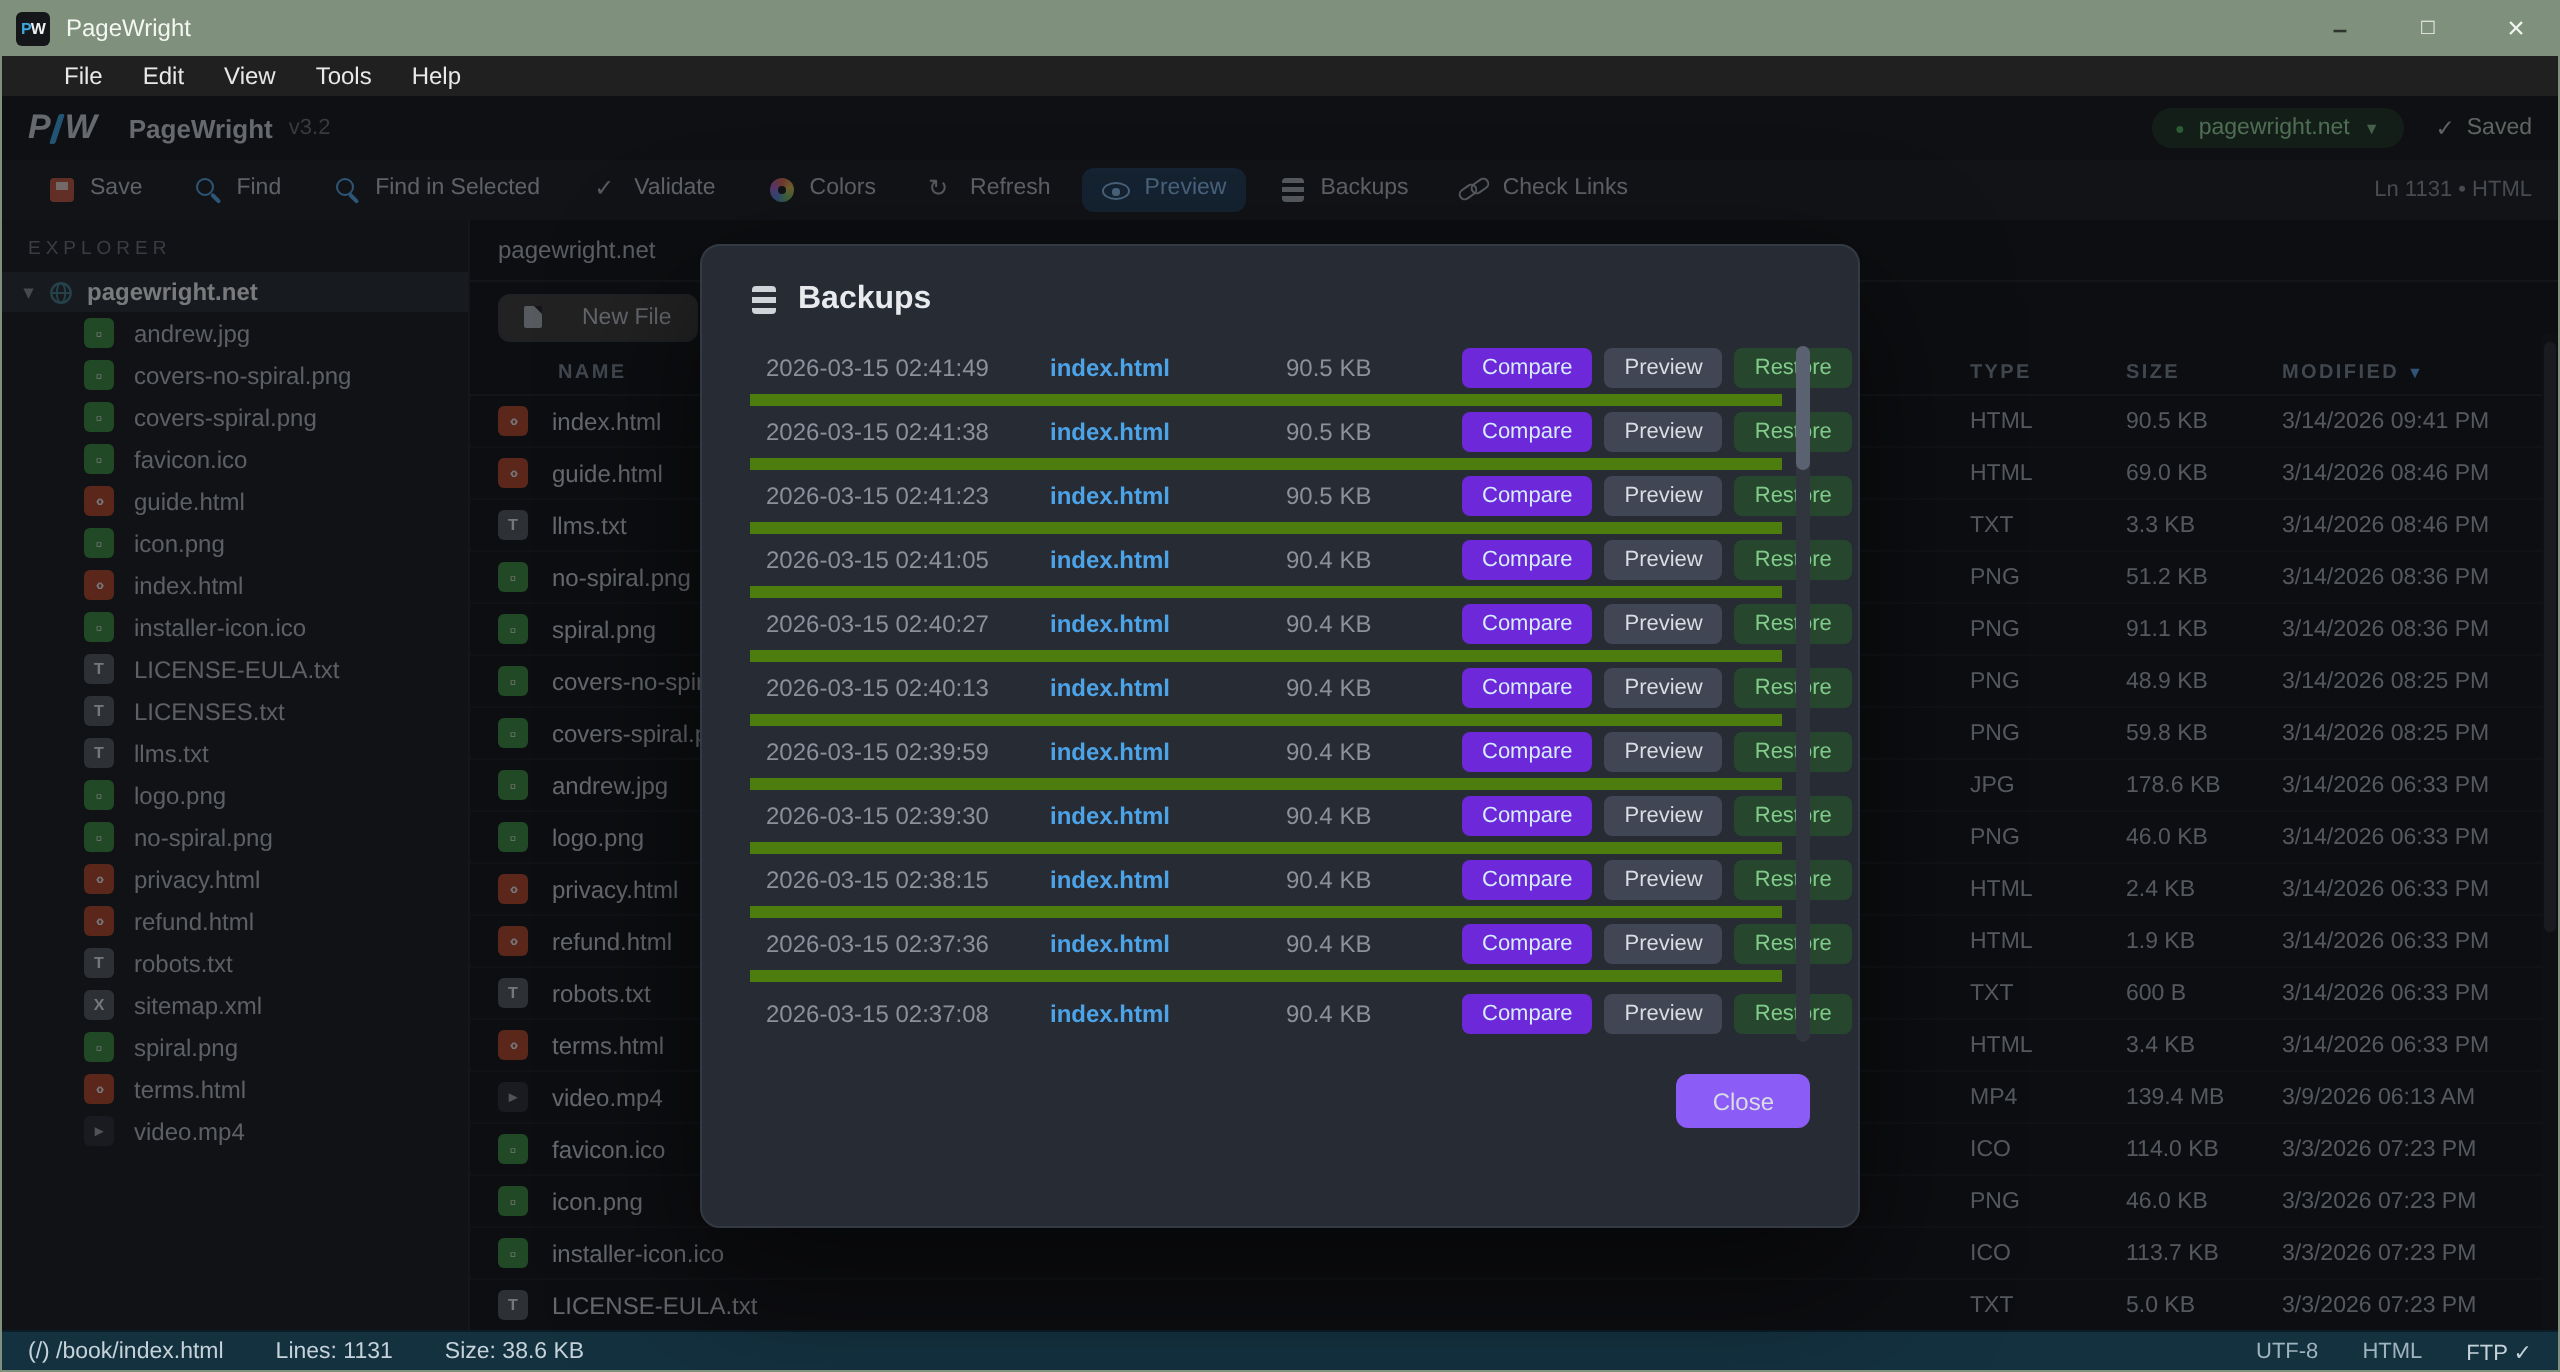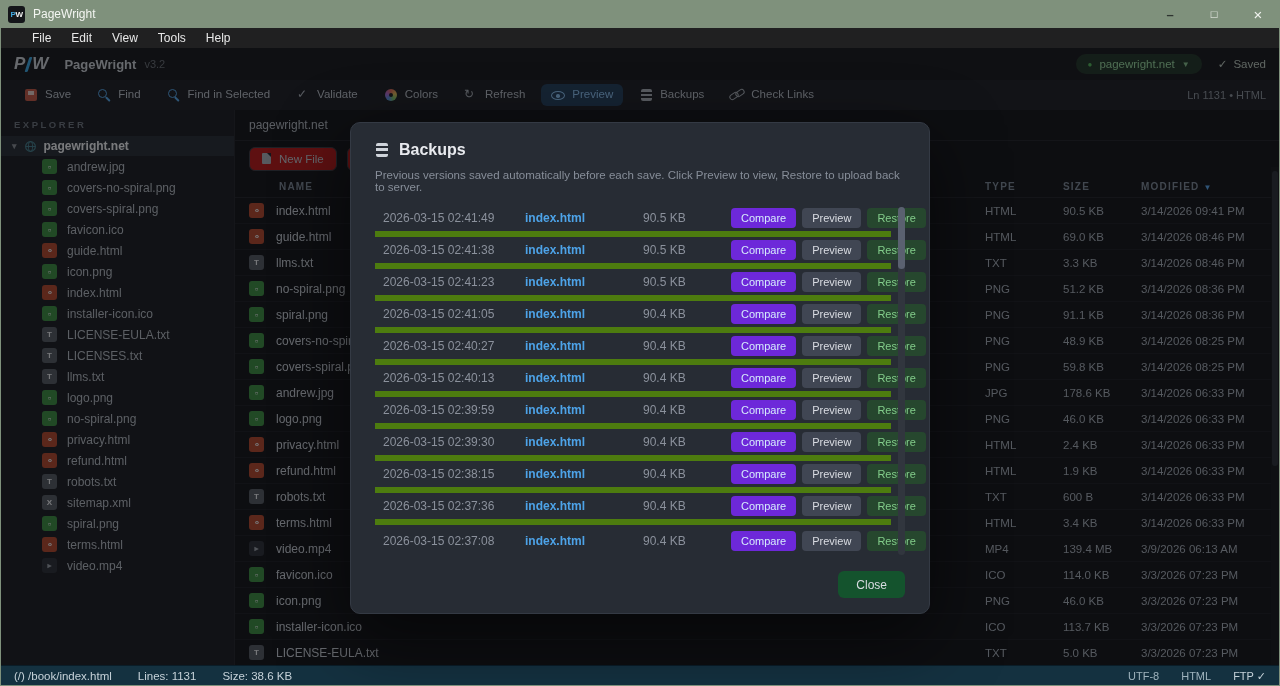--- a/index.html
+++ b/index.html
@@ -53,40 +53,40 @@
   .ticon-refresh::before{content:"↻";position:absolute;left:0;top:-1px;font-size:12px;color:#aab0b8}
   .ticon-eye::before{content:"";position:absolute;left:0;top:3px;width:12px;height:7px;border:1.5px solid currentColor;border-radius:50%}
   .ticon-eye::after{content:"";position:absolute;left:5px;top:6px;width:3.5px;height:3.5px;border-radius:50%;background:currentColor}
   .ticon-db::before{content:"";position:absolute;left:1.5px;top:1px;width:11px;height:11.5px;border-radius:2px;
      background:linear-gradient(#aab0b8 0 2.5px,transparent 2.5px 4.5px,#aab0b8 4.5px 7px,transparent 7px 9px,#aab0b8 9px 11.5px)}
   .ticon-link::before{content:"";position:absolute;width:8px;height:4px;border:1.5px solid #aab0b8;border-radius:3px;left:-1px;top:5px;transform:rotate(-35deg)}
   .ticon-link::after{content:"";position:absolute;width:8px;height:4px;border:1.5px solid #aab0b8;border-radius:3px;left:5px;top:1.5px;transform:rotate(-35deg)}
 
   
   .sidebar{position:absolute;top:110px;left:0;width:235px;bottom:21px;background:#1e2126;border-right:1px solid #26292f;box-sizing:border-box}
-  .explorer-label,.ftp-label{font-size:9.5px;letter-spacing:2.5px;color:#6f7680;padding:9px 14px 6px;font-weight:bold}
+  .explorer-label,.ftp-label{font-size:9.5px;letter-spacing:2.5px;color:#6f7680;padding:9px 14px 6px;font-weight:normal}
   .tree-root{height:20px;display:flex;align-items:center;gap:7px;padding-left:12px;background:#2b3139;color:#eef0f3;font-size:12px;font-weight:bold}
   .tree-root .arrow{font-size:9px;color:#8a9097}
   .s-item{height:21px;display:flex;align-items:center;gap:10px;padding-left:42px;font-size:12px;color:#b4bac2}
   .fi{width:15px;height:15px;border-radius:3px;flex:0 0 auto;display:flex;align-items:center;justify-content:center;font-size:8px;font-weight:bold;color:#e9ebee}
   .fi-html{background:#b34a30}.fi-html::before{content:"‹›";letter-spacing:-1px}
   .fi-img{background:#3f8f45}.fi-img::before{content:"▫";font-size:9px}
   .fi-txt{background:#565c64}.fi-txt::before{content:"T"}
   .fi-php{background:#6b57a5}.fi-php::before{content:"P"}
   .fi-xml{background:#565c64}.fi-xml::before{content:"X"}
   .fi-mp4{background:#2e323a}.fi-mp4::before{content:"▸";color:#9aa0a8}
   .ftp-section{position:absolute;left:0;right:0;bottom:0;height:66px;border-top:1px solid #26292f}
   .ftp-host{font-size:11px;color:#6f7680;padding:0 14px}
 
   
   .main{position:absolute;top:110px;left:235px;right:0;bottom:21px;background:#16181c}
   .breadcrumb-bar{height:30px;display:flex;align-items:center;padding-left:14px;border-bottom:1px solid #24272d;background:#17191d}
   .breadcrumb{font-size:12px;color:#b0b6be}
   .action-row{height:27px;display:flex;align-items:center;gap:10px;padding-left:14px;margin-top:4px}
-  .act-btn{display:flex;align-items:center;gap:8px;height:24px;padding:0 12px;border:1px solid #3a3f46;border-radius:6px;background:#b91c1c;color:#c2c8d0;font-size:11.5px}
+  .act-btn{display:flex;align-items:center;gap:20px;height:24px;padding:0 12px;border:1px solid #3a3f46;border-radius:6px;background:#404040;color:#c2c8d0;font-size:11.5px}
   .doc-icon{width:9px;height:11px;background:#aab0b8;border-radius:1px;position:relative}
   .doc-icon::after{content:"";position:absolute;right:0;top:0;border-style:solid;border-width:0 4px 4px 0;border-color:transparent #242830 transparent transparent}
   .folder-icon{width:13px;height:9px;background:#c29b33;border-radius:1.5px;position:relative;margin-top:2px}
   .folder-icon::before{content:"";position:absolute;top:-2.5px;left:0;width:6px;height:3px;background:#c29b33;border-radius:2px 2px 0 0}
   .table-header{height:22px;display:grid;grid-template-columns:1fr 78px 78px 131px;align-items:center;padding:0 8px 0 14px;margin-top:3px;font-size:10px;font-weight:bold;letter-spacing:1.2px;color:#7f8b99;border-bottom:1px solid #24272d}
   .th-name{padding-left:30px}
   .th-sort{color:#5aa5e8;font-size:8px;margin-left:4px}
   .t-row{height:25px;display:grid;grid-template-columns:1fr 78px 78px 131px;align-items:center;padding:0 8px 0 14px;border-bottom:1px solid #1e2126;font-size:12px}
   .t-name{display:flex;align-items:center;gap:12px;color:#c6ccd4;overflow:hidden;white-space:nowrap}
   .t-type,.t-size,.t-mod{color:#a6aeb8;font-size:11.5px}
@@ -109,21 +109,21 @@
   .m-time{font-size:12px;color:#8b919c}
   .m-file{font-size:12px;font-weight:bold;color:#4da3e8}
   .m-size{font-size:12px;color:#8b919c}
   .btn{height:20px;padding:0 10px;border-radius:4px;font-size:11px;display:flex;align-items:center}
   .btn-compare{background:#6d28d9;color:#d6ebfc}
   .btn-preview{background:#404653;color:#d9dce2}
   .btn-restore{background:#26472e;color:#82cc8a}
   .modal-scroll{position:absolute;right:0;top:2px;bottom:2px;width:7px;border-radius:4px;background:#31363e}
   .modal-scroll .thumb{position:absolute;top:0;left:0;width:7px;height:62px;border-radius:4px;background:#5a6170}
   .modal-footer{margin-top:14px;display:flex;justify-content:flex-end}
-  .close-btn{height:27px;padding:0 18px;border-radius:6px;background:#14532d;color:#d9dce2;font-size:12px}
+  .close-btn{height:27px;padding:0 18px;border-radius:6px;background:#8b5cf6;color:#d9dce2;font-size:12px}
 
   
   .statusbar{position:absolute;left:0;right:0;bottom:0;height:21px;background:#143140;border-top:1px solid #0a1d28;display:flex;align-items:center;justify-content:space-between;padding:0 14px;box-sizing:border-box;z-index:10}
   .sb-left{display:flex;gap:26px;font-size:11.5px;color:#c6d2d9}
   .sb-right{display:flex;gap:22px;font-size:11px;color:#9fb3bd}
   .sb-right .ftp{color:#c6d2d9}
 
   .globe-icon{flex:0 0 auto}
 </style>
 </head>
@@ -569,21 +569,20 @@
     </div>
 </div>
 
 <div class="dim"></div>
 
 <div class="modal">
   <div class="modal-title">
     <span class="db-lg"></span>
     <span>Backups</span>
   </div>
-  <div class="modal-sub">Previous versions saved automatically before each save. Click Preview to view, Restore to upload back to server.</div>
   <div class="backup-list">
     <div>
 
         <div class="m-row">
           <span class="m-time">2026-03-15 02:41:49</span>
           <a class="m-file">index.html</a>
           <span class="m-size">90.5 KB</span>
           <span></span>
           <button class="btn btn-compare">Compare</button>
           <button class="btn btn-preview">Preview</button>

